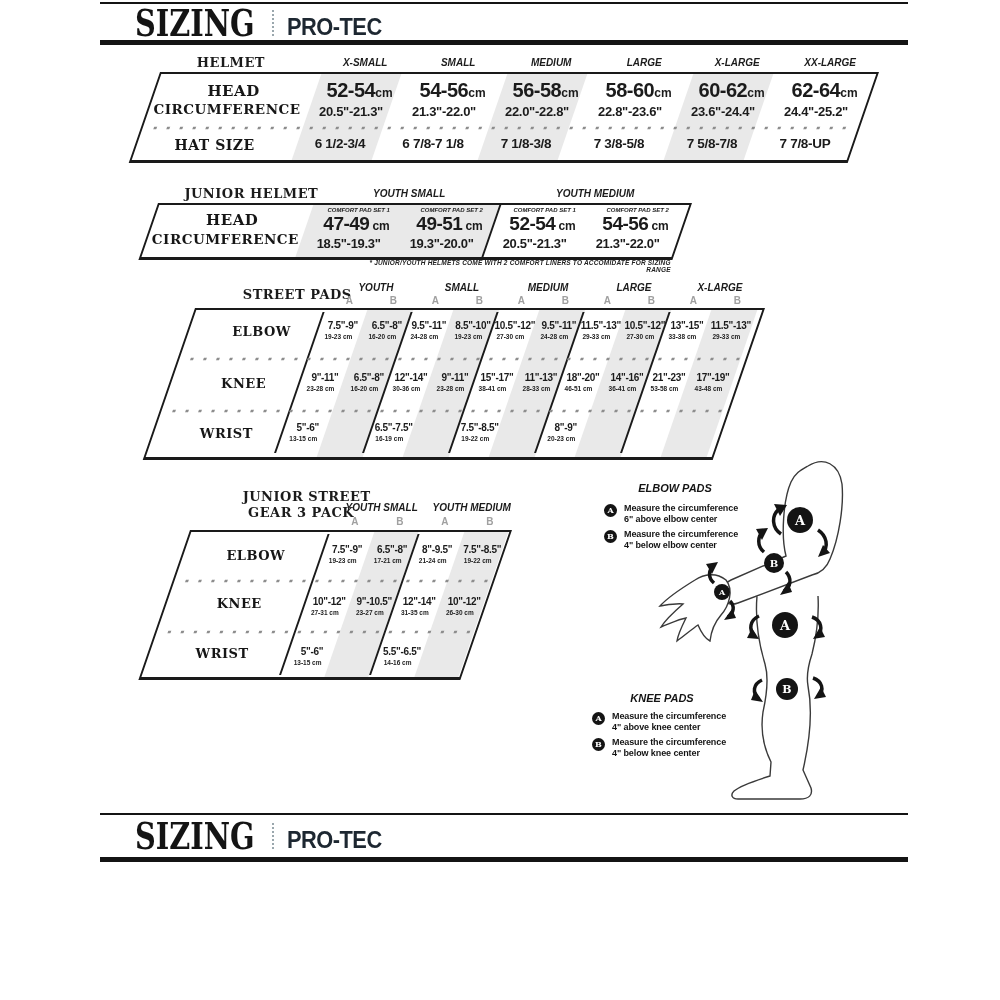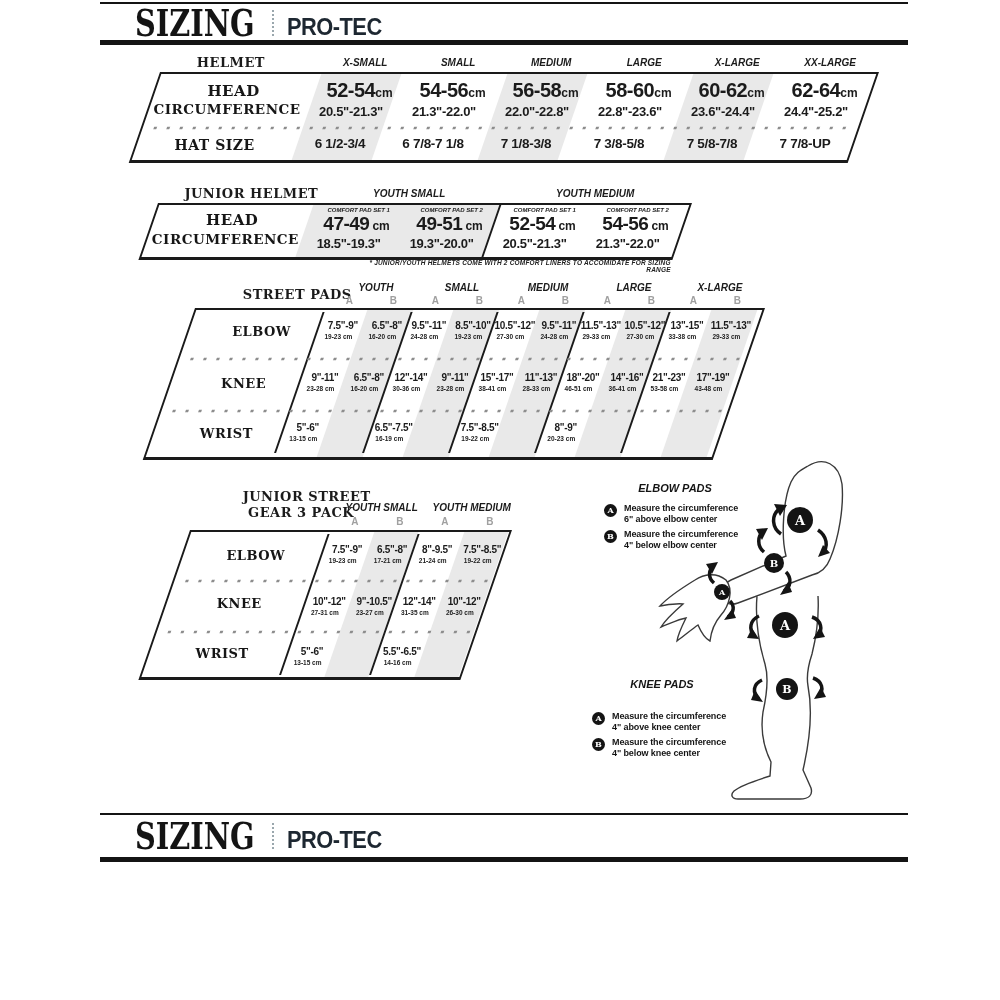--- a/index.html
+++ b/index.html
@@ -274,21 +274,21 @@
       <circle cx="134" cy="111" r="10"></circle>
       <circle cx="82" cy="140" r="8"></circle>
     </g>
     <g fill="#ffffff" font-family="DejaVu Serif,serif" font-weight="700" text-anchor="middle">
       <text x="160" y="73" font-size="13">A</text>
       <text x="134" y="115" font-size="10">B</text>
       <text x="82" y="143" font-size="8">A</text>
     </g>
   </svg>
 
-  <div class="instr-title" style="left:588px;top:678px;width:148px">KNEE PADS</div>
+  <div class="instr-title" style="left:588px;top:692px;width:148px">KNEE PADS</div>
   <div class="badge" style="left:592px;top:712px">A</div>
   <div class="instr-line" style="left:612px;top:711px">Measure the circumference</div>
   <div class="instr-line" style="left:612px;top:722px">4" above knee center</div>
   <div class="badge" style="left:592px;top:738px">B</div>
   <div class="instr-line" style="left:612px;top:737px">Measure the circumference</div>
   <div class="instr-line" style="left:612px;top:748px">4" below knee center</div>
 
   <svg class="abs" style="left:697px;top:592px" width="190" height="215" viewBox="0 0 190 215">
     <path d="M60,4 C58,28 62,52 68,72 C72,86 70,102 66,120 C63,140 68,158 74,170 L73,184 C60,188 44,193 37,199 C33,203 35,207 41,207 L103,207 C112,207 116,203 114,196 L106,178 C112,152 116,120 111,94 C109,83 111,74 115,62 C120,42 122,22 121,4" fill="#ffffff" stroke="#3a3a3a" stroke-width="1.4"></path>
     <g stroke="#141414" stroke-width="3.5" fill="none">

